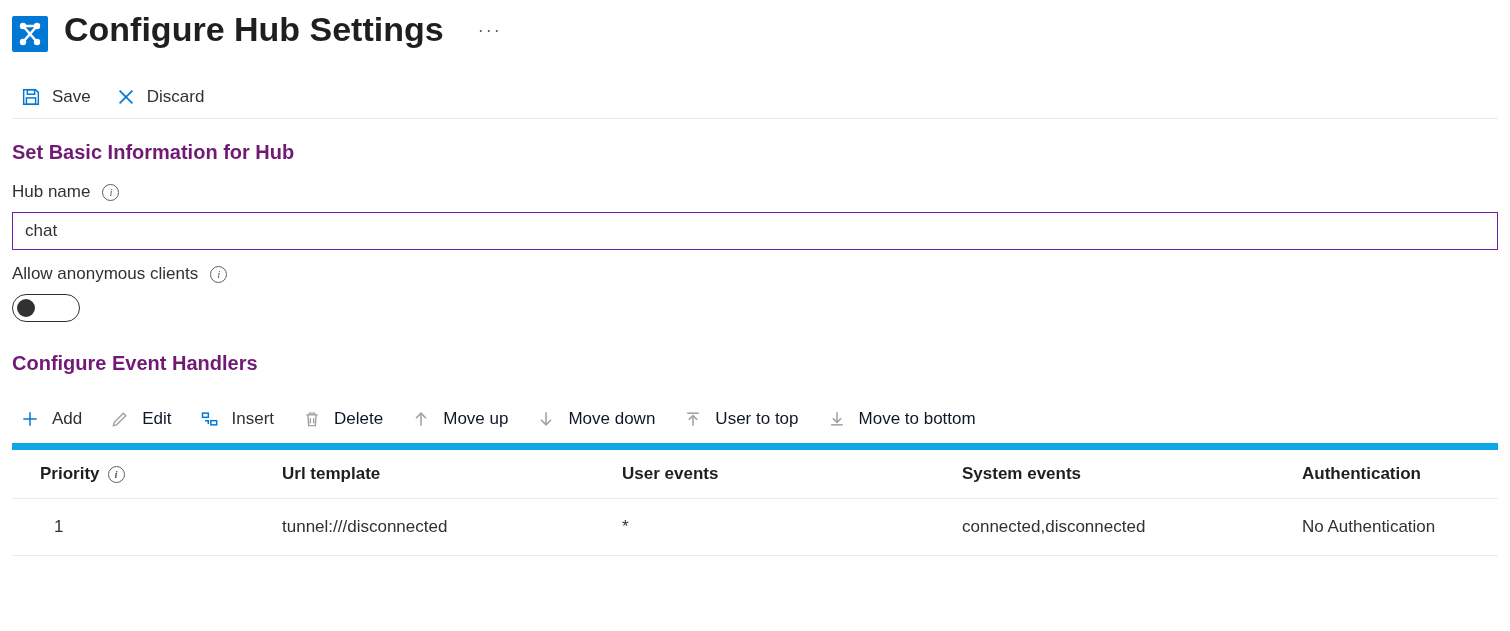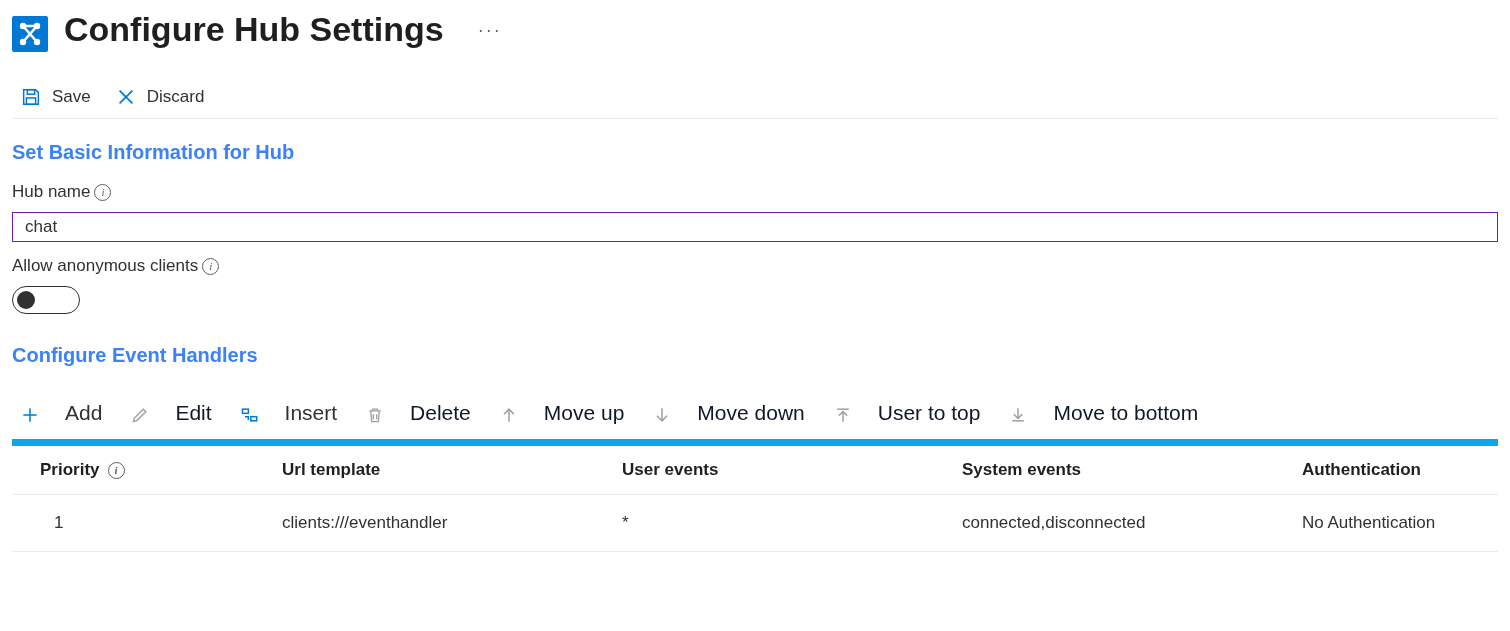--- a/index.html
+++ b/index.html
@@ -54,50 +54,50 @@
     .icon-blue { color: #0078d4; }
     .divider {
       height: 1px;
       background: #edebe9;
       margin: 0 0 22px 0;
     }
 
     .section-title {
       font-size: 20px;
       font-weight: 700;
-      color: #3b82f6;
+      color: #701a75;
       margin-bottom: 18px;
     }
 
     .field-block { margin-bottom: 14px; }
     .field-label-row {
       display: flex;
       align-items: center;
-      gap: 4px;
+      gap: 12px;
       font-size: 17px;
       color: #323130;
       margin-bottom: 10px;
     }
     .info-ring {
       display: inline-flex;
       align-items: center;
       justify-content: center;
       width: 17px;
       height: 17px;
       border: 1px solid #605e5c;
       border-radius: 50%;
       color: #605e5c;
       font-size: 11px;
       font-style: italic;
       font-family: Georgia, serif;
       cursor: pointer;
     }
     .hub-input {
       width: 100%;
-      height: 30px;
+      height: 38px;
       padding: 6px 12px;
       font-size: 17px;
       border: 1px solid #7719aa;
       outline: none;
       color: #323130;
       background: #fff;
     }
 
     .toggle {
       position: relative;
@@ -123,23 +123,23 @@
     }
 
     .handler-toolbar {
       display: flex;
       align-items: center;
       gap: 28px;
       padding: 16px 8px 14px 8px;
     }
     .htool-btn {
       display: inline-flex;
-      align-items: flex-end;
-      gap: 25px;
-      font-size: 21px;
+      align-items: flex-start;
+      gap: 12px;
+      font-size: 17px;
       cursor: pointer;
     }
     .enabled { color: #323130; }
     .enabled .icon { color: #0078d4; }
     .disabled { color: #0f172a; }
     .disabled .icon { color: #a19f9d; }
 
     .table {
       width: 100%;
       border-top: 7px solid #0ea5e9;
@@ -321,21 +321,21 @@
         <span class="info-ring">i</span>
       </div>
       <div class="th">Url template</div>
       <div class="th">User events</div>
       <div class="th">System events</div>
       <div class="th">Authentication</div>
     </div>
     <div id="rows">
         <div class="trow">
           <span class="cell">1</span>
-          <span class="cell">clients:///eventhandler</span>
+          <span class="cell">tunnel:///disconnected</span>
           <span class="cell">*</span>
           <span class="cell">connected,disconnected</span>
           <span class="cell">No Authentication</span>
         </div>
       </div>
   </div>
 
 </div>
 
 </body></html>

